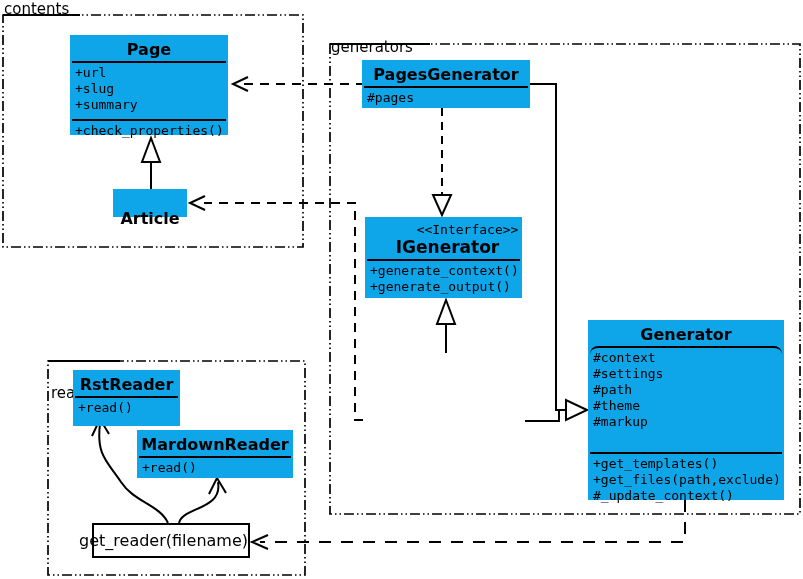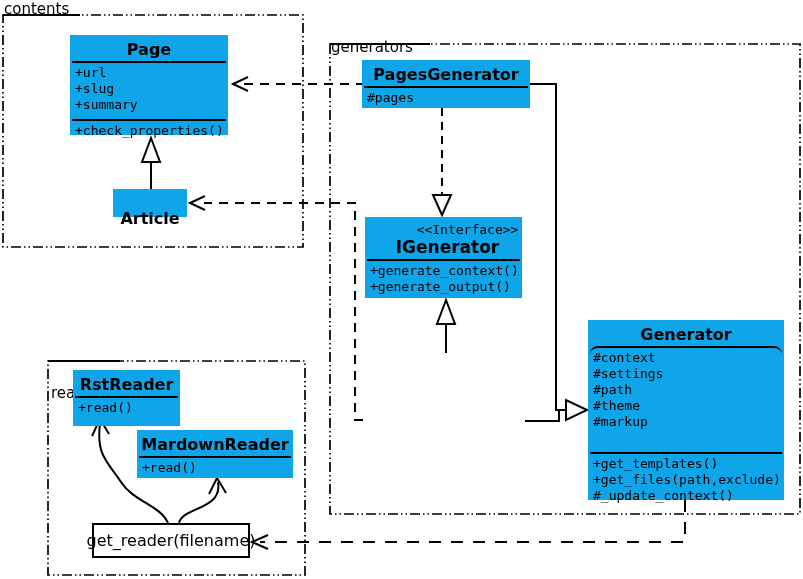--- a/index.html
+++ b/index.html
@@ -6,21 +6,21 @@
   .canvas{position:relative;width:803px;height:579px;background:#ffffff;overflow:hidden;
           font-family:"DejaVu Sans",sans-serif;color:#000;}
   .pkg-label{position:absolute;font:15px "DejaVu Sans",sans-serif;color:#000;white-space:nowrap;}
   svg.layer{position:absolute;left:0;top:0;width:803px;height:579px;pointer-events:none;}
   .cls{position:absolute;background:#0ea5e9;border:2px solid #0ea5e9;box-sizing:border-box;}
   .cls .title{font:bold 16px "DejaVu Sans",sans-serif;text-align:center;padding:3px 2px 2px;white-space:nowrap;overflow:hidden;}
   .cls .stereo{font:13px "DejaVu Sans Mono",monospace;text-align:center;padding-top:3px;white-space:nowrap;padding-left:48px;}
   .cls .title2{font:bold 17px "DejaVu Sans",sans-serif;text-align:center;padding-bottom:2px;white-space:nowrap;padding-left:8px;}
   .cls .sec{border-top:2px solid #000;font:13px/16px "DejaVu Sans Mono",monospace;padding:2px 3px;white-space:pre;overflow:hidden;}
   .plain-box{position:absolute;background:#fff;border:2px solid #000;box-sizing:border-box;
-             display:flex;align-items:center;justify-content:center;
+             display:flex;align-items:center;justify-content:flex-end;
              font:16px "DejaVu Sans",sans-serif;white-space:nowrap;}
 </style>
 </head>
 <body>
 
 <div class="canvas">
 
   <svg class="layer" viewBox="0 0 803 579" xmlns="http://www.w3.org/2000/svg">
 
     <rect x="3" y="15" width="300" height="232" fill="none" stroke="#000" stroke-width="1.7" stroke-dasharray="10 3 1.5 3 1.5 3"></rect>

